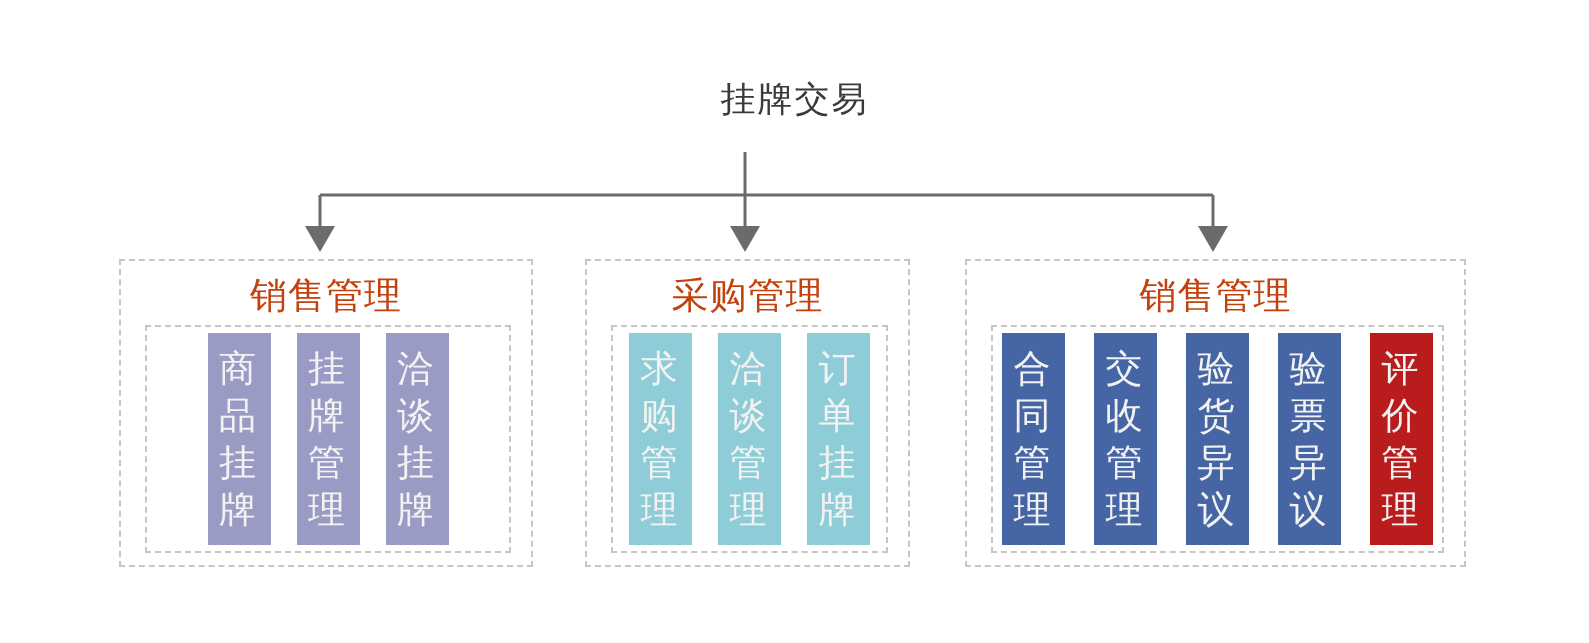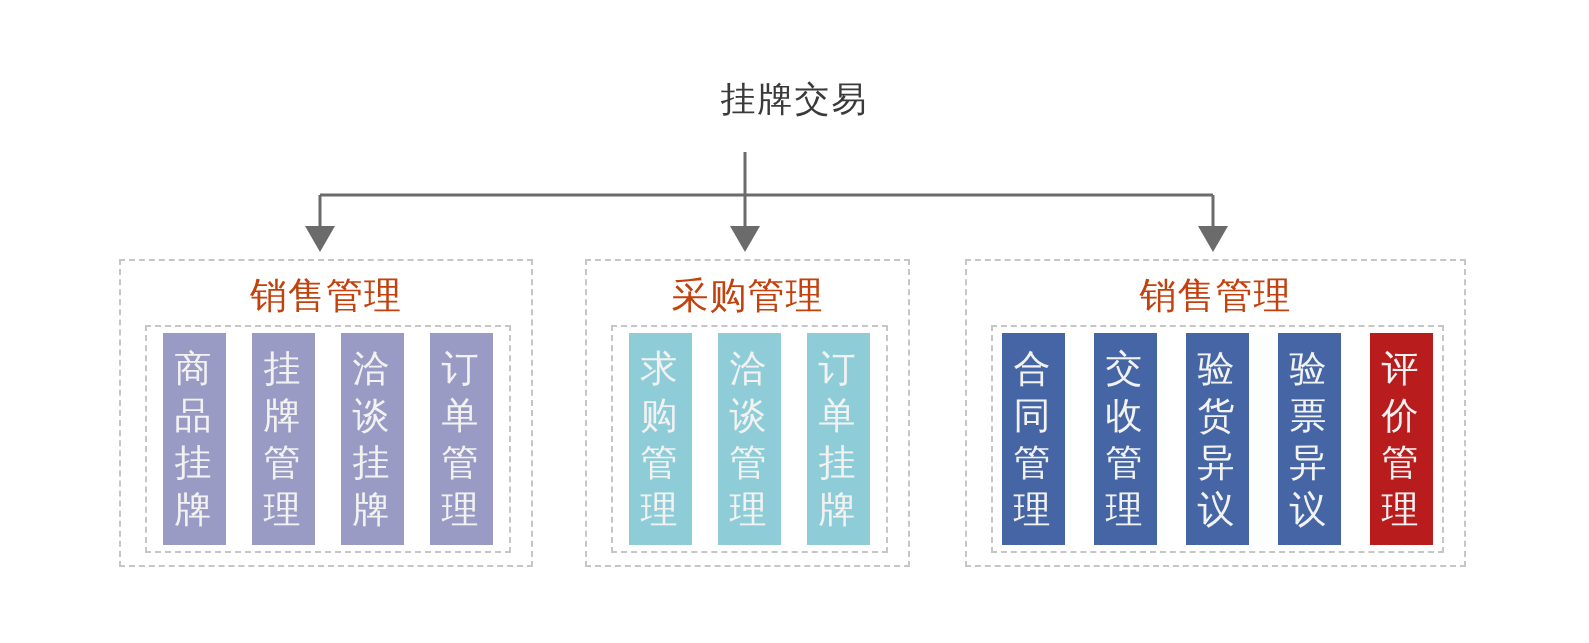--- a/index.html
+++ b/index.html
@@ -126,23 +126,20 @@
       <div class="cards-row" style="gap:26px;">
         <div class="card" style="background:#9a9bc4; height:212px;">
           <span class="card-text">商品挂牌</span>
         </div>
         <div class="card" style="background:#9a9bc4; height:212px;">
           <span class="card-text">挂牌管理</span>
         </div>
         <div class="card" style="background:#9a9bc4; height:212px;">
           <span class="card-text">洽谈挂牌</span>
         </div>
-        <div class="card" style="background:#9a9bc4; height:212px;">
-          <span class="card-text">订单管理</span>
-        </div>
       </div>
     </div>
   </div>
 
   <div class="group" style="left:585px; top:259px; width:325px; height:308px;">
     <div class="group-title">采购管理</div>
     <div class="cards-band" style="left:24px; top:64px; width:277px; height:228px;">
       <div class="cards-row" style="gap:26px;">
         <div class="card" style="background:#8ecdd8; height:212px;">
           <span class="card-text">求购管理</span>

